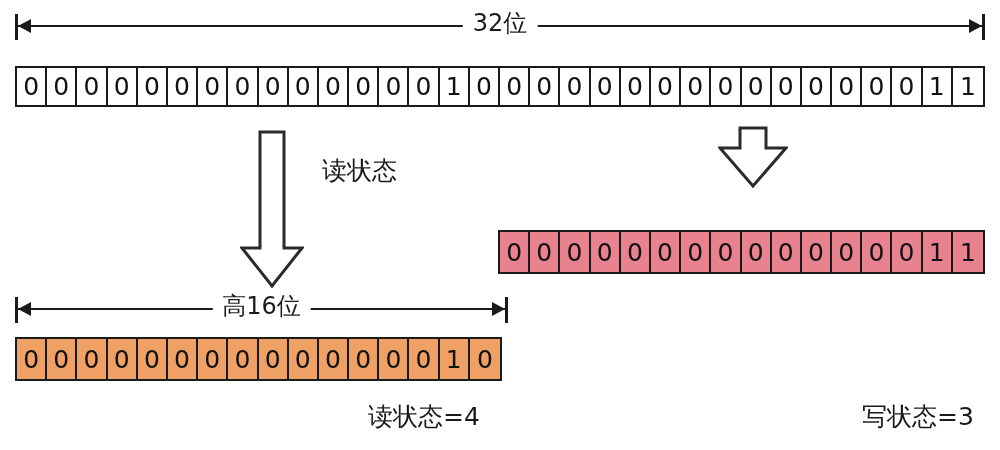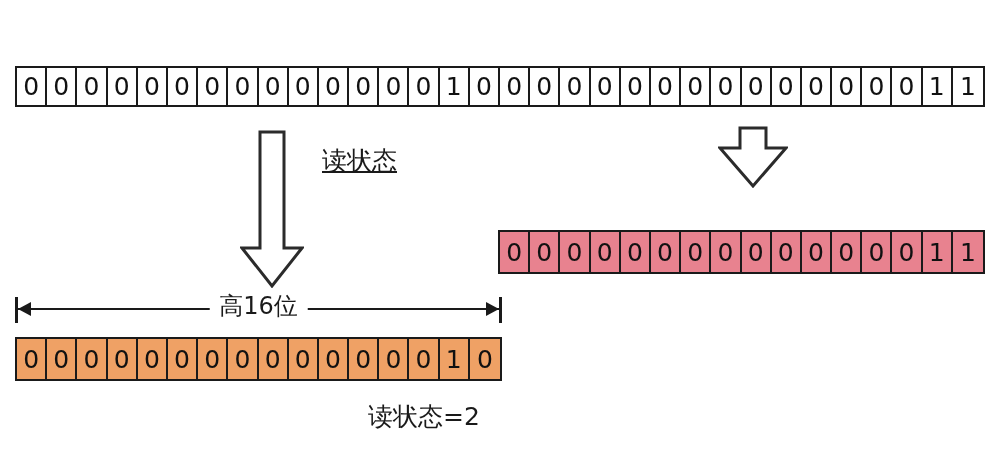--- a/index.html
+++ b/index.html
@@ -110,20 +110,29 @@
     font-size: 25px;
     color: #1a1a1a;
     white-space: nowrap;
   }
 </style>
 </head>
 <body>
 
 <div id="canvas">
 
+  <div class="dim" style="left:15px; top:12px; width:970px;">
+    <div class="endcap left"></div>
+    <div class="endcap right"></div>
+    <div class="rule seg-a" style="width:470px;"></div>
+    <div class="rule seg-b" style="width:470px;"></div>
+    <div class="arrowhead left"></div>
+    <div class="arrowhead right"></div>
+    <div class="dim-label">32位</div>
+  </div>
 
   <div class="bitrow white" id="row-full" style="left:15px; top:66px; width:970px; height:41px;">
       <div class="bitcell" style="width: 3.125%;">0</div>
       <div class="bitcell" style="width: 3.125%;">0</div>
       <div class="bitcell" style="width: 3.125%;">0</div>
       <div class="bitcell" style="width: 3.125%;">0</div>
       <div class="bitcell" style="width: 3.125%;">0</div>
       <div class="bitcell" style="width: 3.125%;">0</div>
       <div class="bitcell" style="width: 3.125%;">0</div>
       <div class="bitcell" style="width: 3.125%;">0</div>
@@ -151,21 +160,21 @@
       <div class="bitcell" style="width: 3.125%;">0</div>
       <div class="bitcell" style="width: 3.125%;">1</div>
       <div class="bitcell" style="width: 3.125%;">1</div>
     </div>
 
   <div class="blockarrow" style="left:240px; top:130px;">
     <svg width="64" height="158" viewBox="0 0 64 158">
       <polygon points="20,2 44,2 44,118 62,118 32,156 2,118 20,118" fill="#ffffff" stroke="#2b2b2b" stroke-width="3" stroke-linejoin="miter"></polygon>
     </svg>
   </div>
-  <div class="label" style="left:322px; top:144px;text-decoration:underline;">读状态</div>
+  <div class="label" style="left:322px; top:154px;">读状态</div>
 
   <div class="blockarrow" style="left:718px; top:126px;">
     <svg width="70" height="62" viewBox="0 0 70 62">
       <polygon points="22,2 48,2 48,22 68,22 35,60 2,22 22,22" fill="#ffffff" stroke="#2b2b2b" stroke-width="3" stroke-linejoin="miter"></polygon>
     </svg>
   </div>
 
 
   <div class="bitrow pink" id="row-low" style="left:498px; top:230px; width:487px; height:44px;">
       <div class="bitcell" style="width: 6.25%;">0</div>
@@ -179,21 +188,21 @@
       <div class="bitcell" style="width: 6.25%;">0</div>
       <div class="bitcell" style="width: 6.25%;">0</div>
       <div class="bitcell" style="width: 6.25%;">0</div>
       <div class="bitcell" style="width: 6.25%;">0</div>
       <div class="bitcell" style="width: 6.25%;">0</div>
       <div class="bitcell" style="width: 6.25%;">0</div>
       <div class="bitcell" style="width: 6.25%;">1</div>
       <div class="bitcell" style="width: 6.25%;">1</div>
     </div>
 
-  <div class="dim" style="left:15px; top:295px; width:487px;">
+  <div class="dim" style="left:15px; top:295px; width:487px;padding-left:6px;">
     <div class="endcap left"></div>
     <div class="endcap right"></div>
     <div class="rule seg-a" style="width:230px;"></div>
     <div class="rule seg-b" style="width:230px;"></div>
     <div class="arrowhead left"></div>
     <div class="arrowhead right"></div>
     <div class="dim-label">高16位</div>
   </div>
 
   <div class="bitrow orange" id="row-high" style="left:15px; top:337px; width:487px; height:44px;">
@@ -208,16 +217,17 @@
       <div class="bitcell" style="width: 6.25%;">0</div>
       <div class="bitcell" style="width: 6.25%;">0</div>
       <div class="bitcell" style="width: 6.25%;">0</div>
       <div class="bitcell" style="width: 6.25%;">0</div>
       <div class="bitcell" style="width: 6.25%;">0</div>
       <div class="bitcell" style="width: 6.25%;">0</div>
       <div class="bitcell" style="width: 6.25%;">1</div>
       <div class="bitcell" style="width: 6.25%;">0</div>
     </div>
 
-  <div class="label" style="left:368px; top:400px;">读状态=2</div>
-
+  <div class="label" style="left:368px; top:400px;">读状态=4</div>
+
+  <div class="label" style="left:862px; top:400px;">写状态=3</div>
 
 </div>
 
 </body></html>

